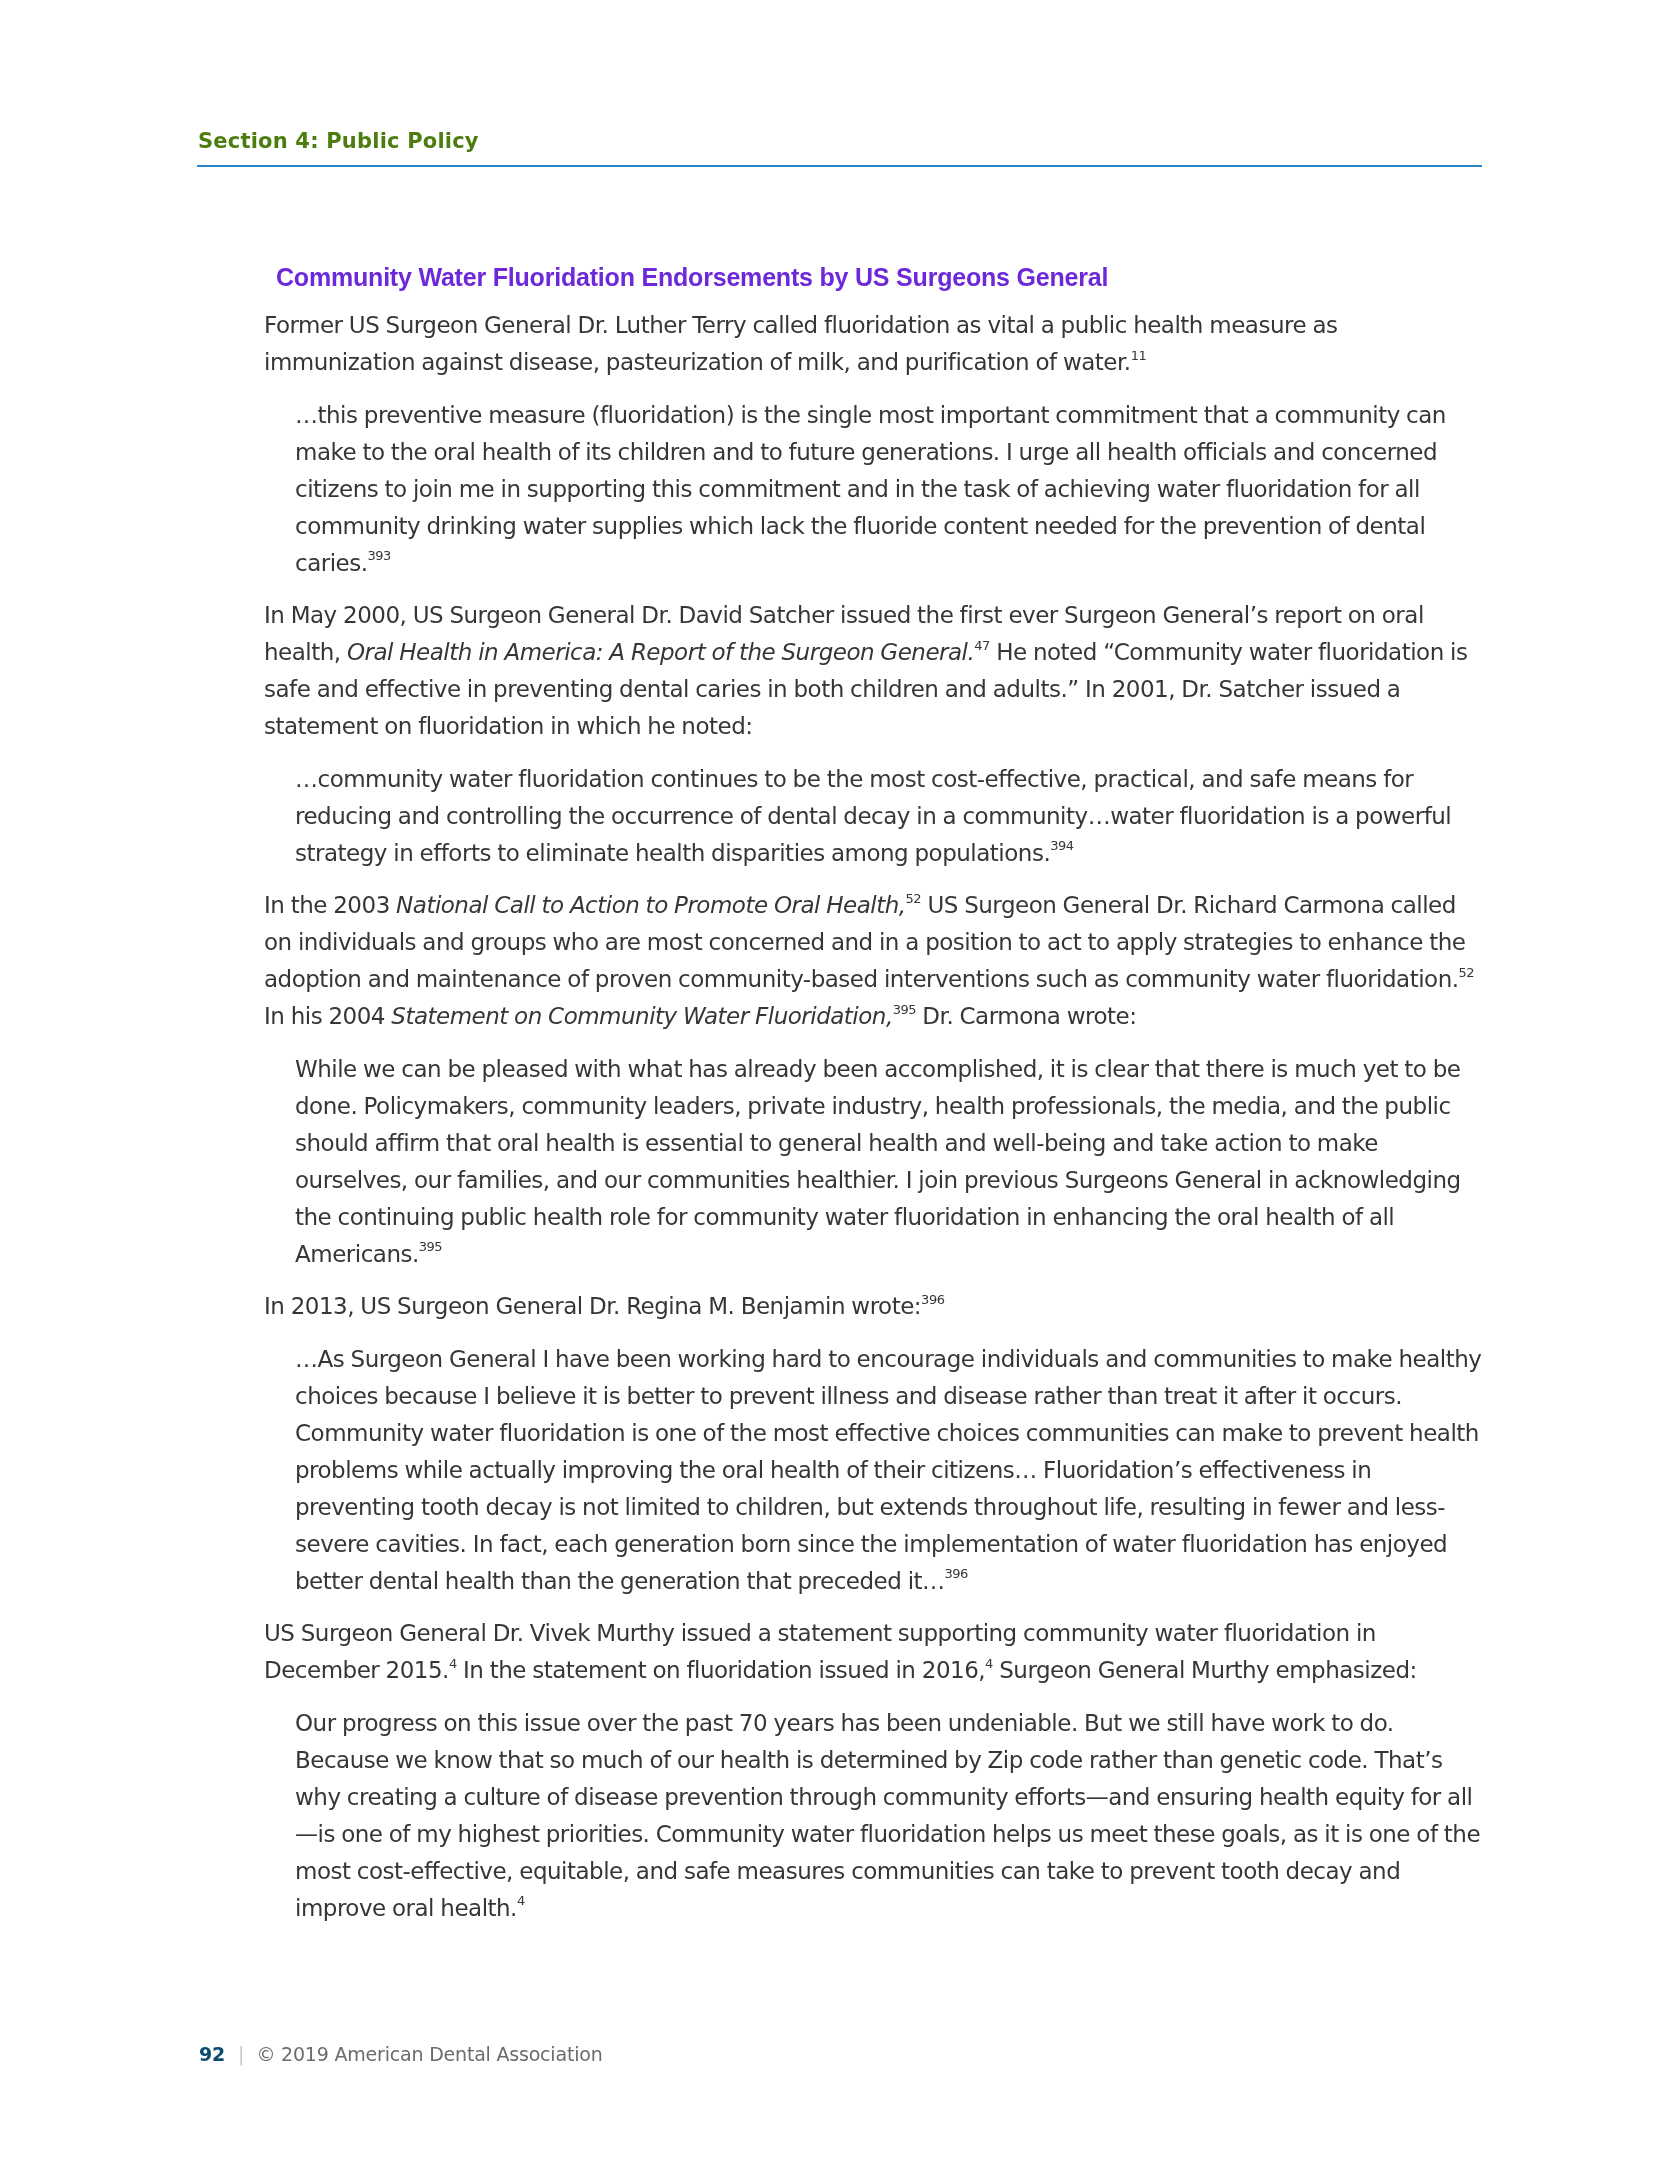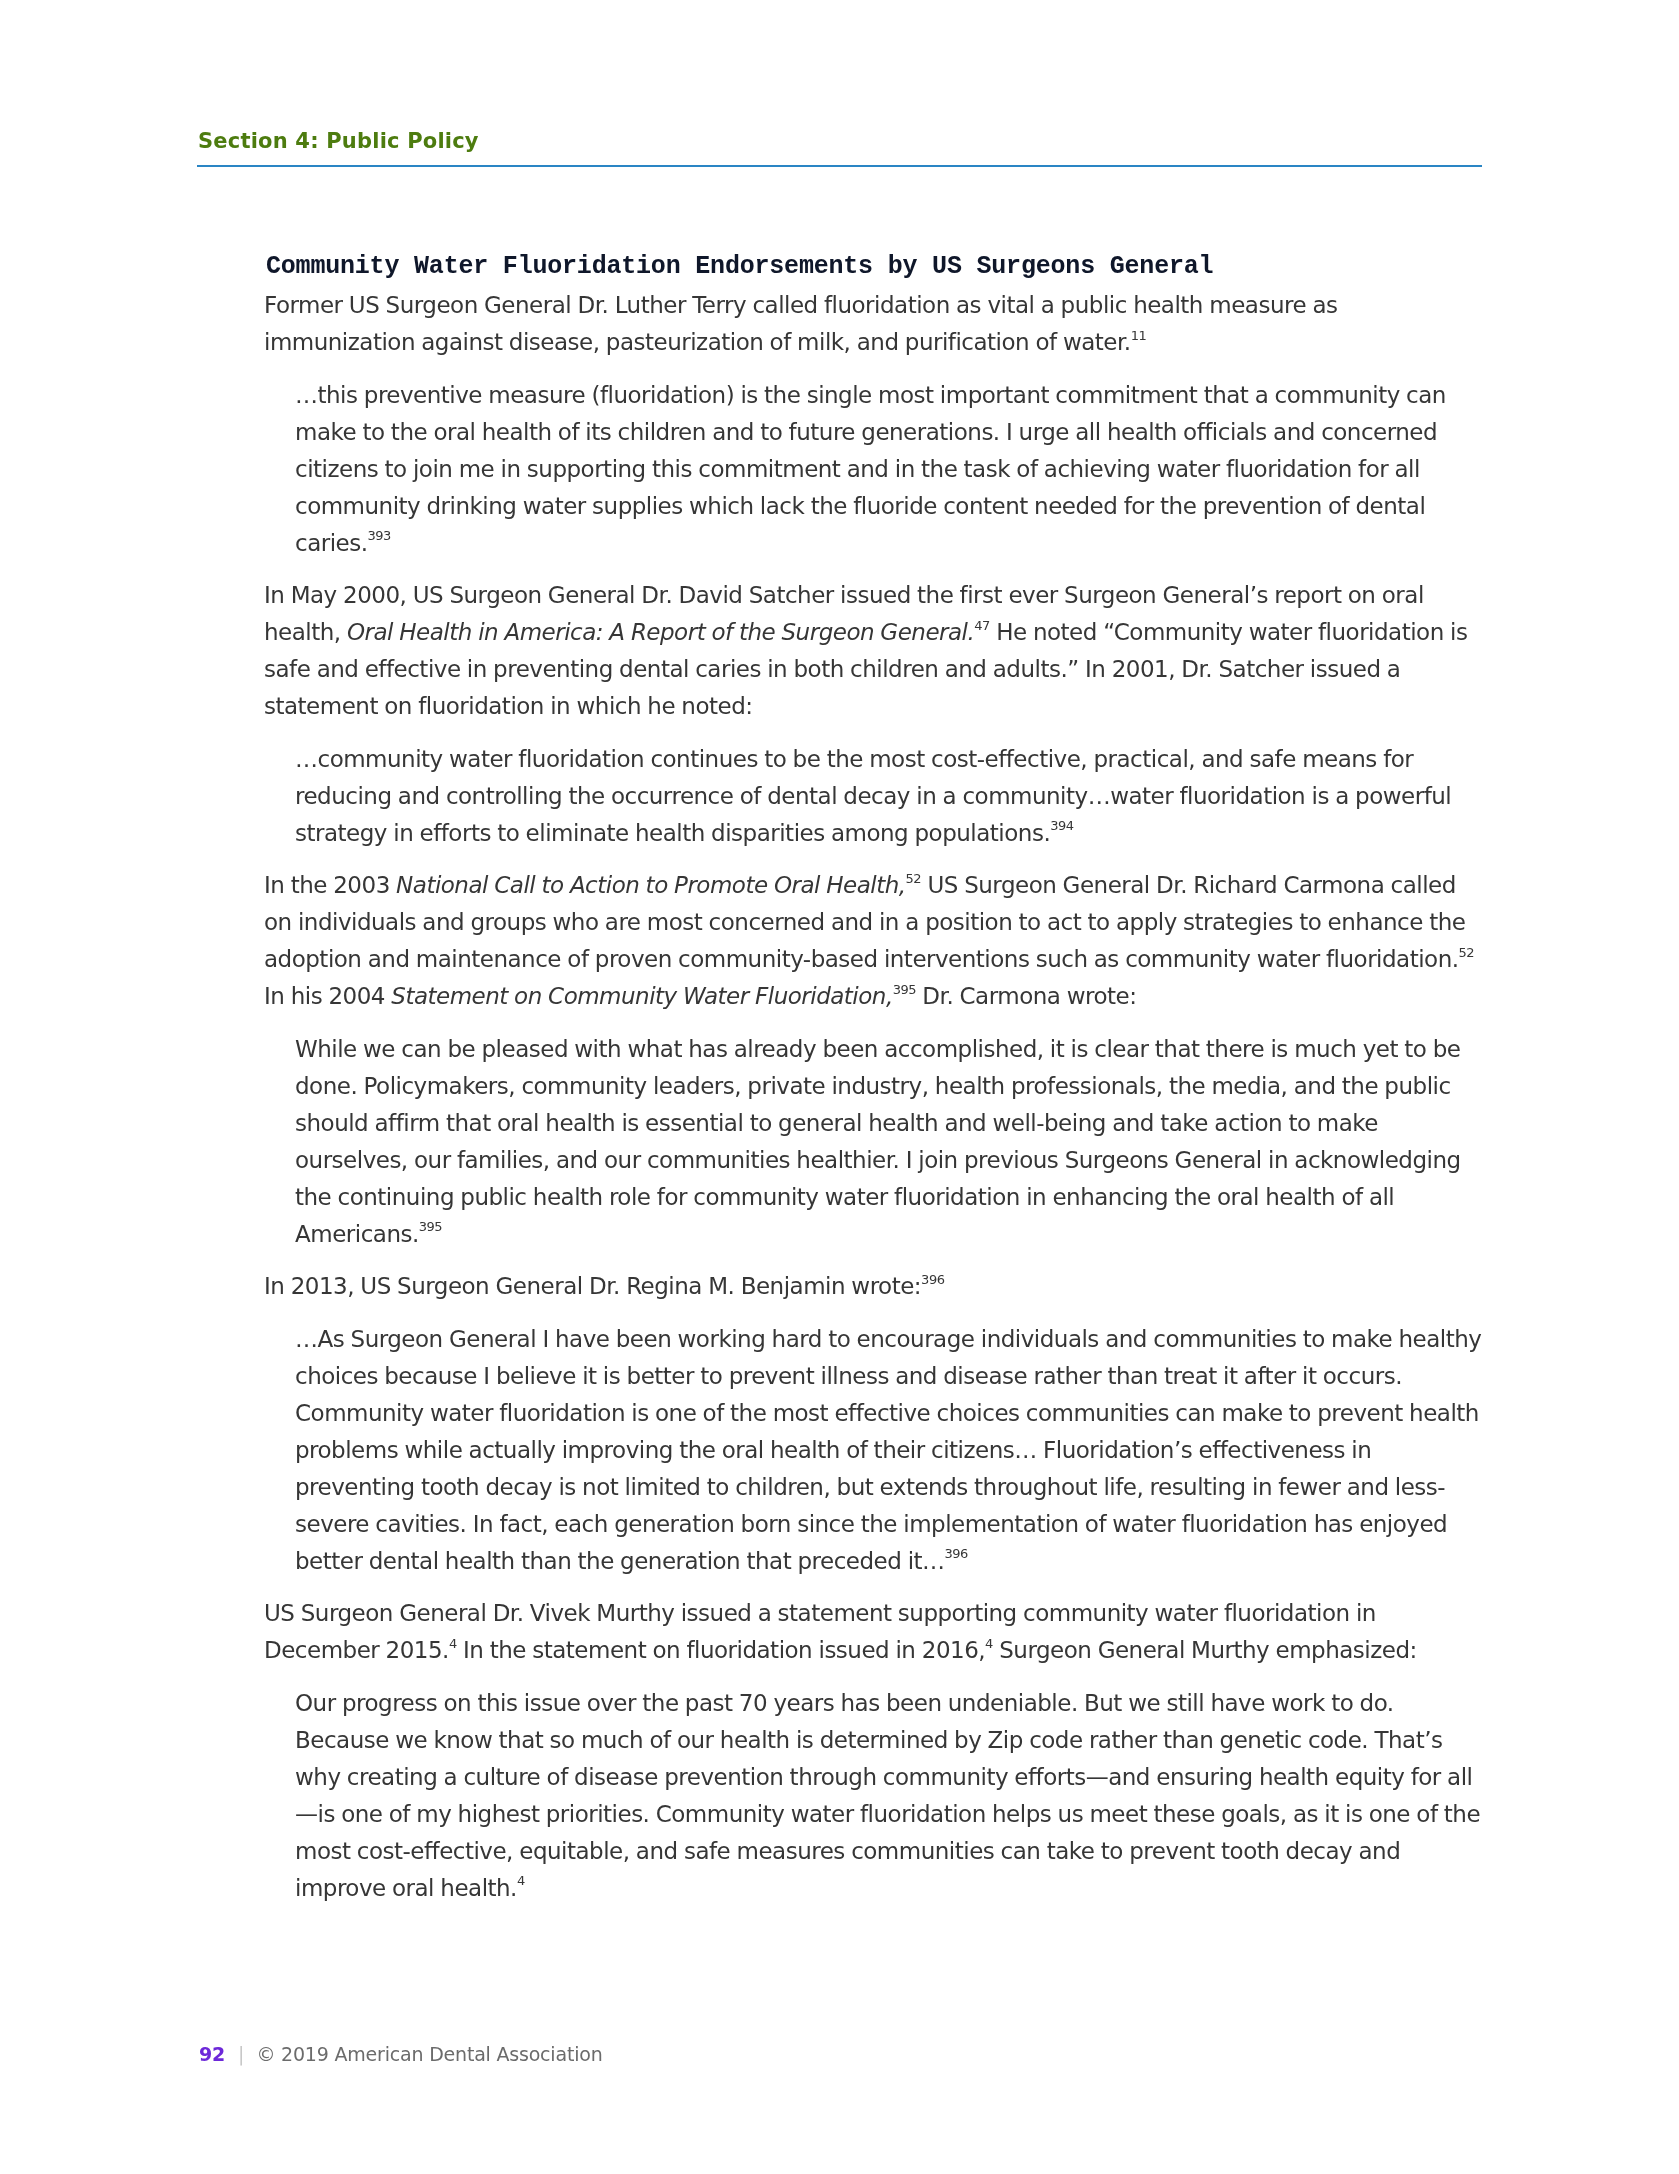--- a/index.html
+++ b/index.html
@@ -3,30 +3,30 @@
 <meta charset="utf-8">
 <style>
   html, body { margin: 0; padding: 0; background: #ffffff; }
   body { width: 1680px; height: 2174px; position: relative; overflow: hidden;
          font-family: "DejaVu Sans", sans-serif; color: #363636; }
   .section-header { position: absolute; left: 198px; top: 129px;
          font-family: "DejaVu Sans", sans-serif; font-weight: bold; font-size: 21px;
          color: #4d7c0f; letter-spacing: 0.2px; }
   .header-rule { position: absolute; left: 197px; top: 165px; width: 1285px; height: 1.9px; background: #2a85c4; }
   .content { position: absolute; left: 264px; top: 247px; width: 1224px; }
-  .title { font-family: Liberation Mono, monospace; font-weight: bold; font-size: 25px;
-           color: #0f172a; margin: 2px; line-height: 36px; letter-spacing: -0.2px; }
+  .title { font-family: Liberation Sans, sans-serif; font-weight: bold; font-size: 25px;
+           color: #6d28d9; margin: 12px; line-height: 36px; letter-spacing: -0.2px; }
   p { margin: 0 0 15.5px 0; font-size: 23px; line-height: 37px; letter-spacing: -0.5px;
       word-spacing: -0.5px; }
   p.quote { margin-left: 31px; }
   sup { font-size: 13px; line-height: 0; vertical-align: 0; position: relative; top: -10.4px; }
   em { font-style: italic; }
   .footer { position: absolute; left: 199px; top: 2043px; font-size: 19px;
             font-family: "DejaVu Sans", sans-serif; color: #6b6b6b; letter-spacing: -0.2px; }
-  .page-num { color: #6d28d9; font-weight: bold; }
+  .page-num { color: #0c4a6e; font-weight: bold; }
   .footer-sep { color: #c8c8c8; margin: 0 12.2px 0 13px; }
 </style>
 </head>
 <body>
 
 <div class="section-header">Section 4: Public Policy</div>
 <div class="header-rule"></div>
 
 <div class="content">
   <h2 class="title">Community Water Fluoridation Endorsements by US Surgeons General</h2>

